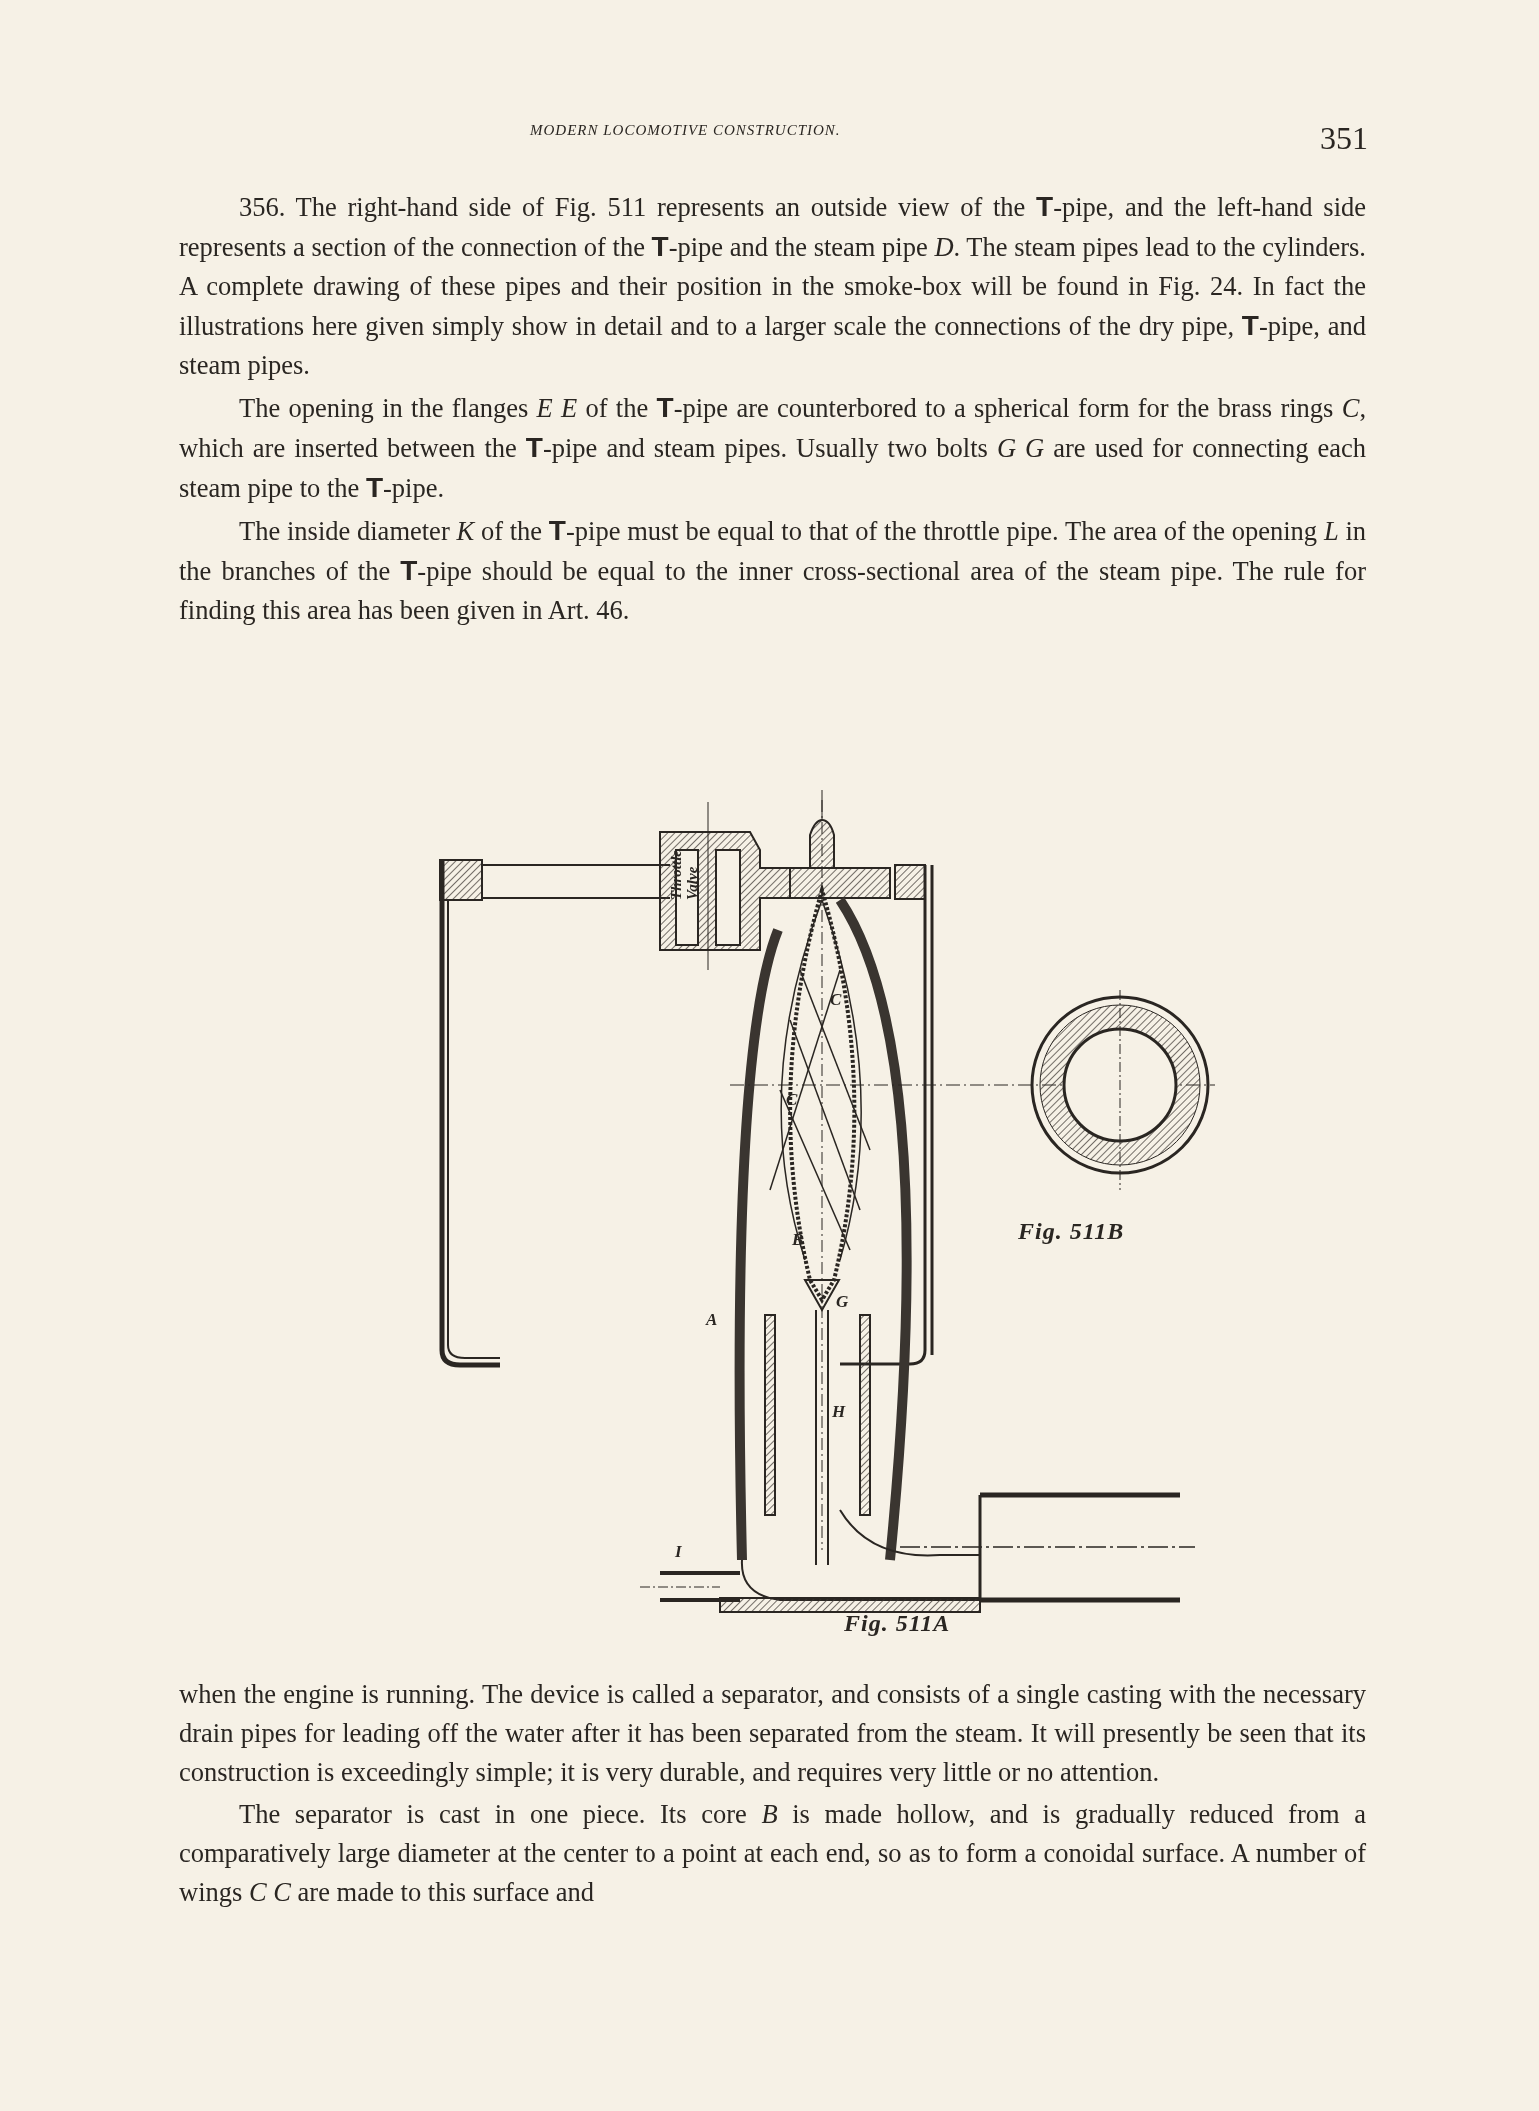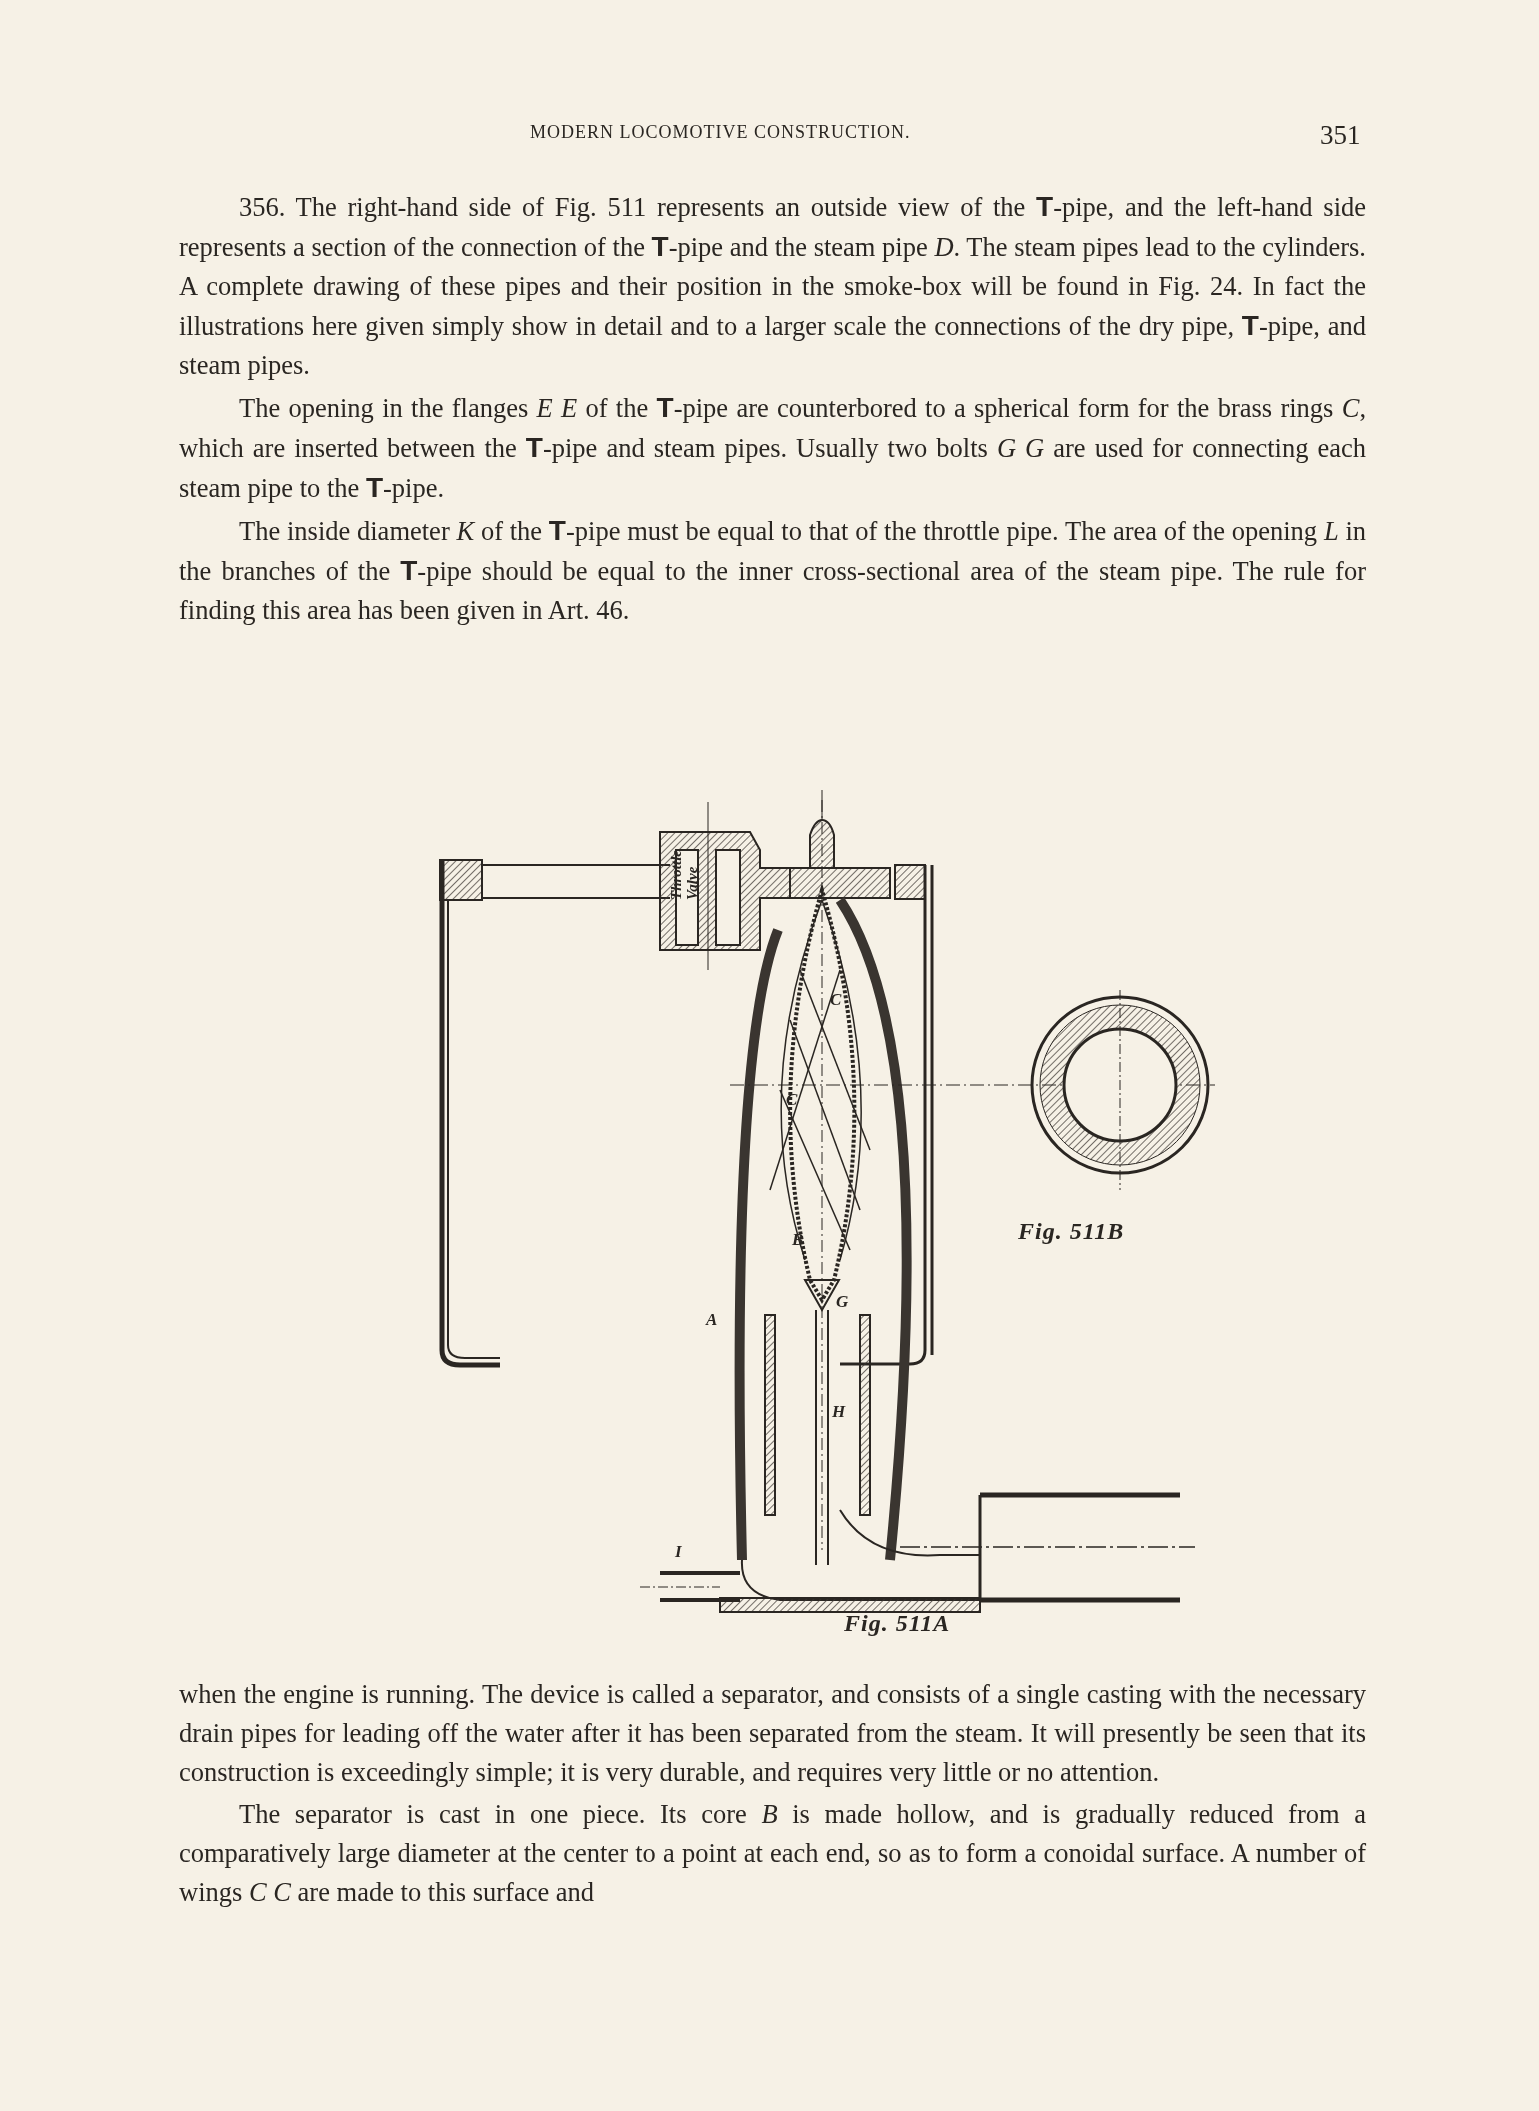--- a/index.html
+++ b/index.html
@@ -5,25 +5,25 @@
     html, body { margin: 0; padding: 0; }
     body {
       width: 1539px; height: 2111px;
       background: #f6f1e6;
       position: relative; overflow: hidden;
       font-family: "Liberation Serif", "DejaVu Serif", serif;
       color: #2a2622;
     }
     .running-head {
       position: absolute; top: 122px; left: 530px;
-      font-size: 18px; letter-spacing: 1px;
+      font-size: 15px; font-style: italic; letter-spacing: 1px;
     }
     .page-number {
       position: absolute; top: 120px; left: 1320px;
-      font-size: 27px;
+      font-size: 32px;
     }
     .block {
       position: absolute; left: 176px; width: 1193px;
       font-size: 26.5px; line-height: 39px; text-align: justify;
     }
     .para { margin: 3px; text-indent: 60px; text-align: justify; }
     .para.noindent { text-indent: 0; }
     .tb { font-family: "Liberation Sans", sans-serif; font-weight: bold; font-size: 28px; }
     i { font-style: italic; }
     #block1 { top: 184px; }

